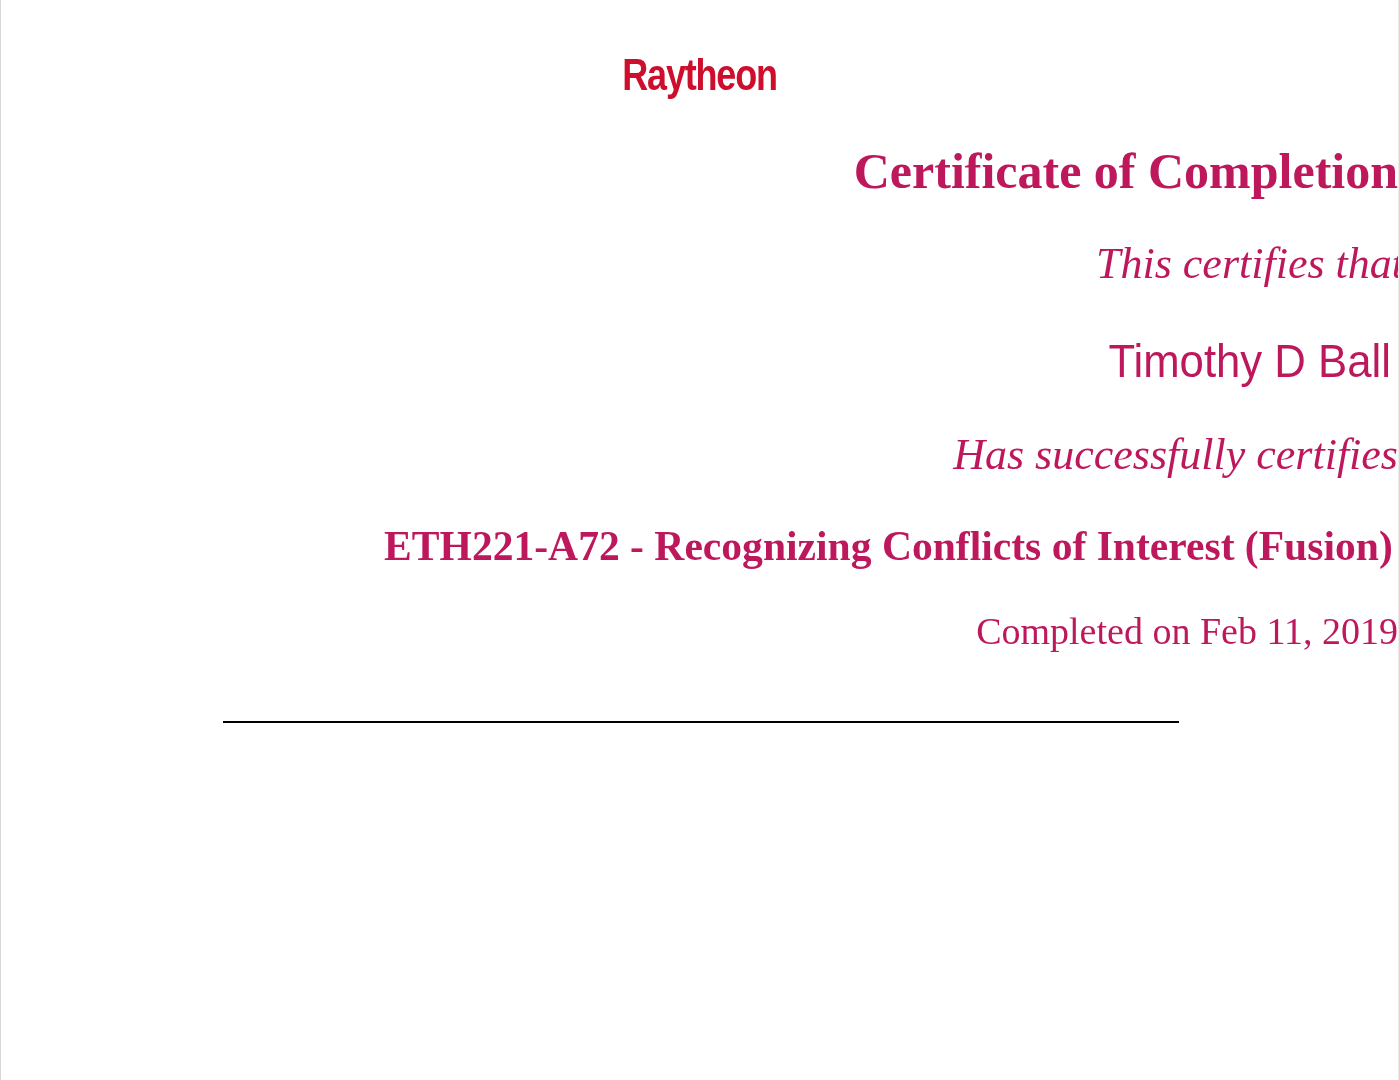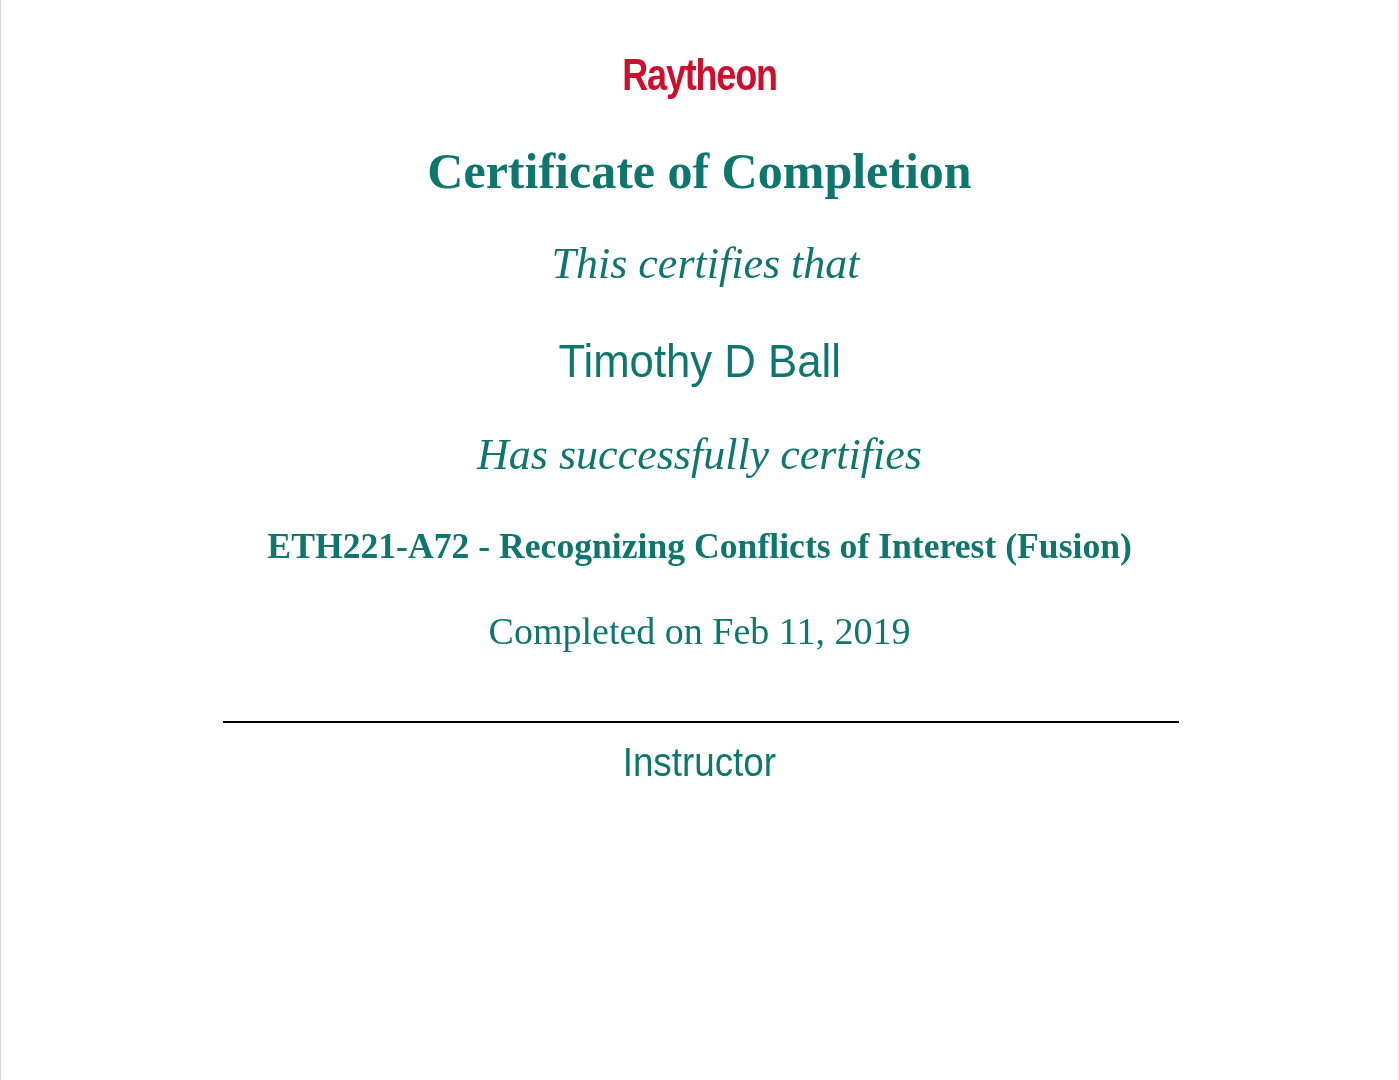--- a/index.html
+++ b/index.html
@@ -49,22 +49,22 @@
     position: absolute;
     top: 0;
     left: 0;
     width: 100%;
     text-align: center;
     color: #000000;
   }
 
   .line {
     width: 100%;
-    text-align: center;
-    color: #0f766e;
+    text-align: right;
+    color: #be185d;
     white-space: nowrap;
   }
 
   .title {
     position: absolute;
     top: 143px;
     font-family: "Liberation Serif", serif;
     font-weight: 700;
     font-size: 50px;
     line-height: 56px;
@@ -103,21 +103,21 @@
     font-weight: 400;
     font-size: 44px;
     line-height: 54px;
   }
 
   .course {
     position: absolute;
     top: 521px;
     font-family: "Liberation Serif", serif;
     font-weight: 700;
-    font-size: 36px;
+    font-size: 42px;
     line-height: 50px;
   }
   .course span {
     display: inline-block;
     transform: scaleX(0.99);
     transform-origin: center center;
   }
 
   .date {
     position: absolute;
@@ -176,17 +176,14 @@
     <div class="line course">
       <span>ETH221-A72 - Recognizing Conflicts of Interest (Fusion)</span>
     </div>
 
     <div class="line date">Completed on Feb 11, 2019</div>
 
   </div>
 
   <div class="sig-rule" style="border-top-color: rgb(0, 0, 0);"></div>
 
-  <div class="line instructor">
-    <span>Instructor</span>
-  </div>
 
 </div>
 
 </body></html>

